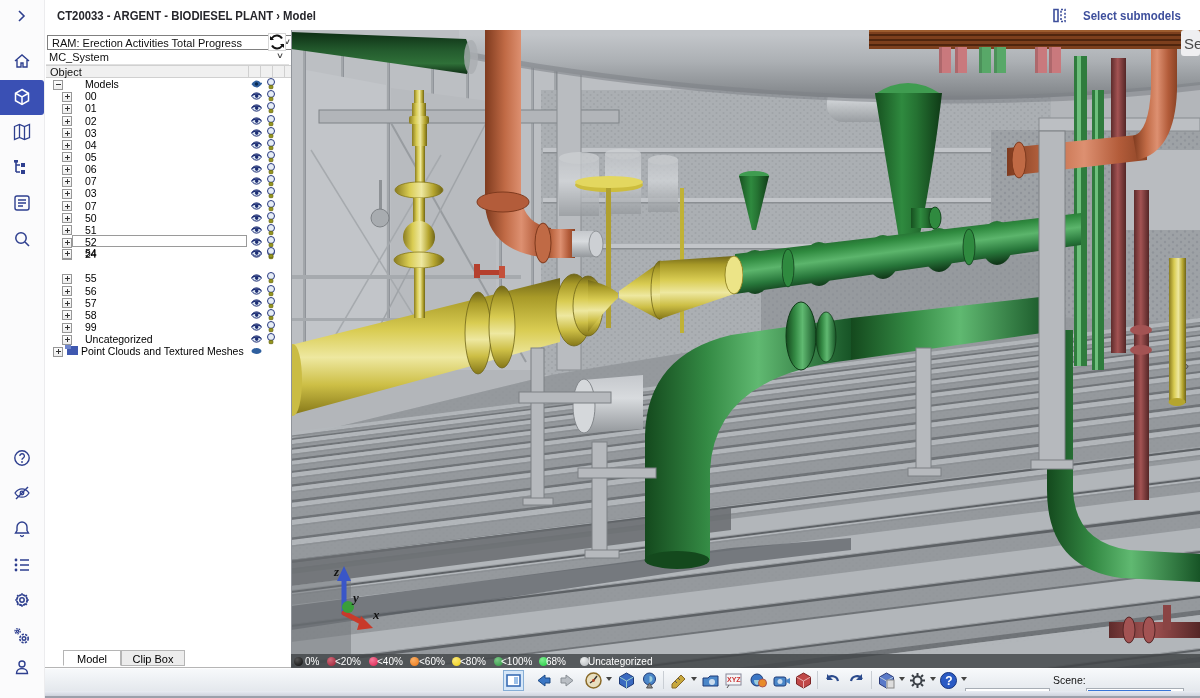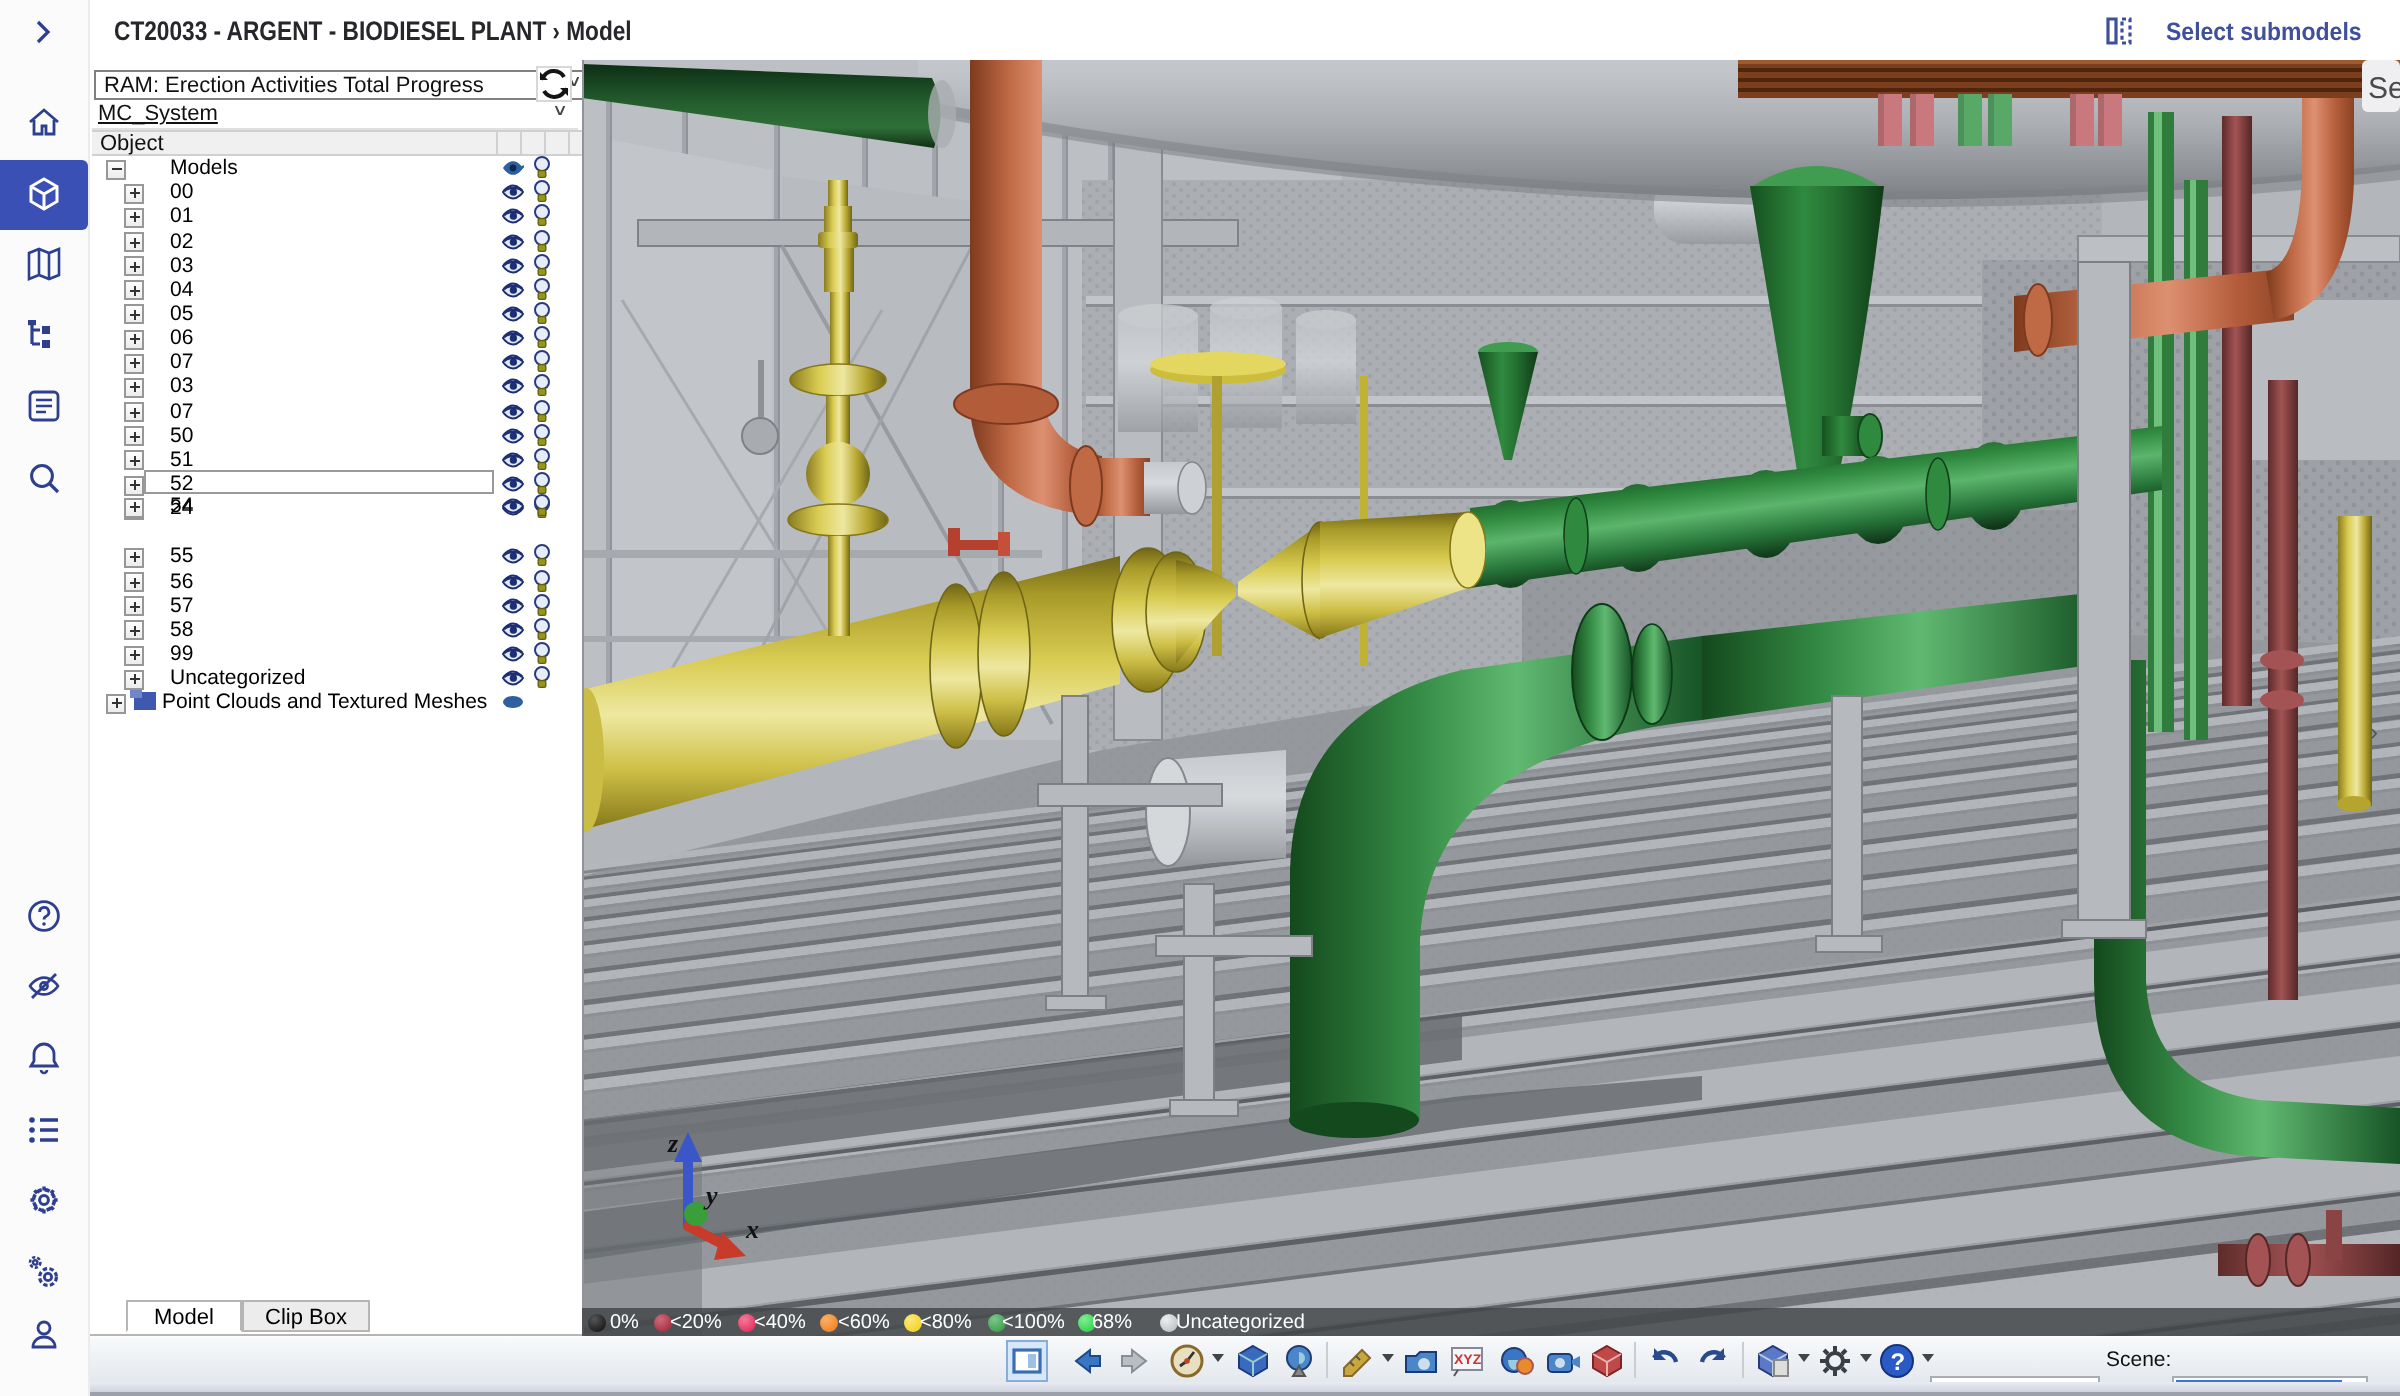--- a/index.html
+++ b/index.html
@@ -8,21 +8,21 @@
   #topbar{left:0;top:0;width:1200px;height:30px;background:#fff;}
   #title{left:57px;top:8px;font-size:13.5px;font-weight:bold;color:#26262b;transform:scaleX(0.84);transform-origin:0 50%;white-space:nowrap;}
   #selsub{left:1083px;top:9px;font-size:12.5px;color:#3e4f9c;font-weight:bold;transform:scaleX(0.92);transform-origin:0 50%;white-space:nowrap;}
   #sidebar{left:0;top:0;width:44px;height:698px;background:#fbfbfc;border-right:1px solid #ececee;}
   .sic{position:absolute;left:13px;width:18px;height:18px;color:#2e3f8f;}
   #activetile{position:absolute;left:0;top:80px;width:44px;height:35px;background:#3a50b4;border-radius:0 3px 3px 0;}
   #panel{left:45px;top:30px;width:246px;height:668px;background:#fff;}
   #dd1{position:absolute;left:2px;top:5px;width:248px;height:15px;border:1px solid #808080;background:#fff;font-size:11px;color:#111;line-height:14px;padding-left:4px;box-sizing:border-box;}
   #dd1 .ch{position:absolute;right:3px;top:-2px;color:#444;font-size:11px;font-family:"Liberation Sans",sans-serif;transform:scaleY(0.7);}
   #refresh{position:absolute;left:218px;top:3px;width:18px;height:18px;}
-  #dd2{position:absolute;left:1px;top:21px;width:243px;height:14px;border-bottom:1px solid #e0e0e0;font-size:11px;color:#111;line-height:13px;padding-left:3px;box-sizing:border-box;text-decoration:underline;}
+  #dd2{position:absolute;left:1px;top:21px;width:243px;height:14px;border-bottom:1px solid #e0e0e0;font-size:11px;color:#111;line-height:13px;padding-left:3px;box-sizing:border-box;}
   #dd2 .ch{position:absolute;right:5px;top:-2px;color:#444;font-size:11px;transform:scaleY(0.7);}
   #objhdr{position:absolute;left:1px;top:35px;width:245px;height:13px;background:#f0f0f0;border:1px solid #d0d0d0;border-width:1px 0;font-size:11px;color:#111;line-height:12px;padding-left:4px;box-sizing:border-box;}
   #tree{position:absolute;left:0;top:48px;width:246px;}
   .trow{position:absolute;left:0;width:246px;height:12px;font-size:10.5px;color:#000;}
   .trow .exp{position:absolute;left:17px;top:1.5px;width:8px;height:8px;border:1px solid #979797;background:linear-gradient(#fdfdfd,#ececec);}
   .trow .exp:before{content:"";position:absolute;left:1.5px;top:3.5px;width:5px;height:1px;background:#333;}
   .trow.minus .exp:before{top:3px;}
   .trow.plus .exp:after{content:"";position:absolute;left:3.5px;top:1.5px;width:1px;height:5px;background:#333;}
   .trow .lbl{position:absolute;left:40px;top:0px;line-height:12px;}
   .trow .eye{position:absolute;left:206px;top:1px;width:11px;height:10px;}

